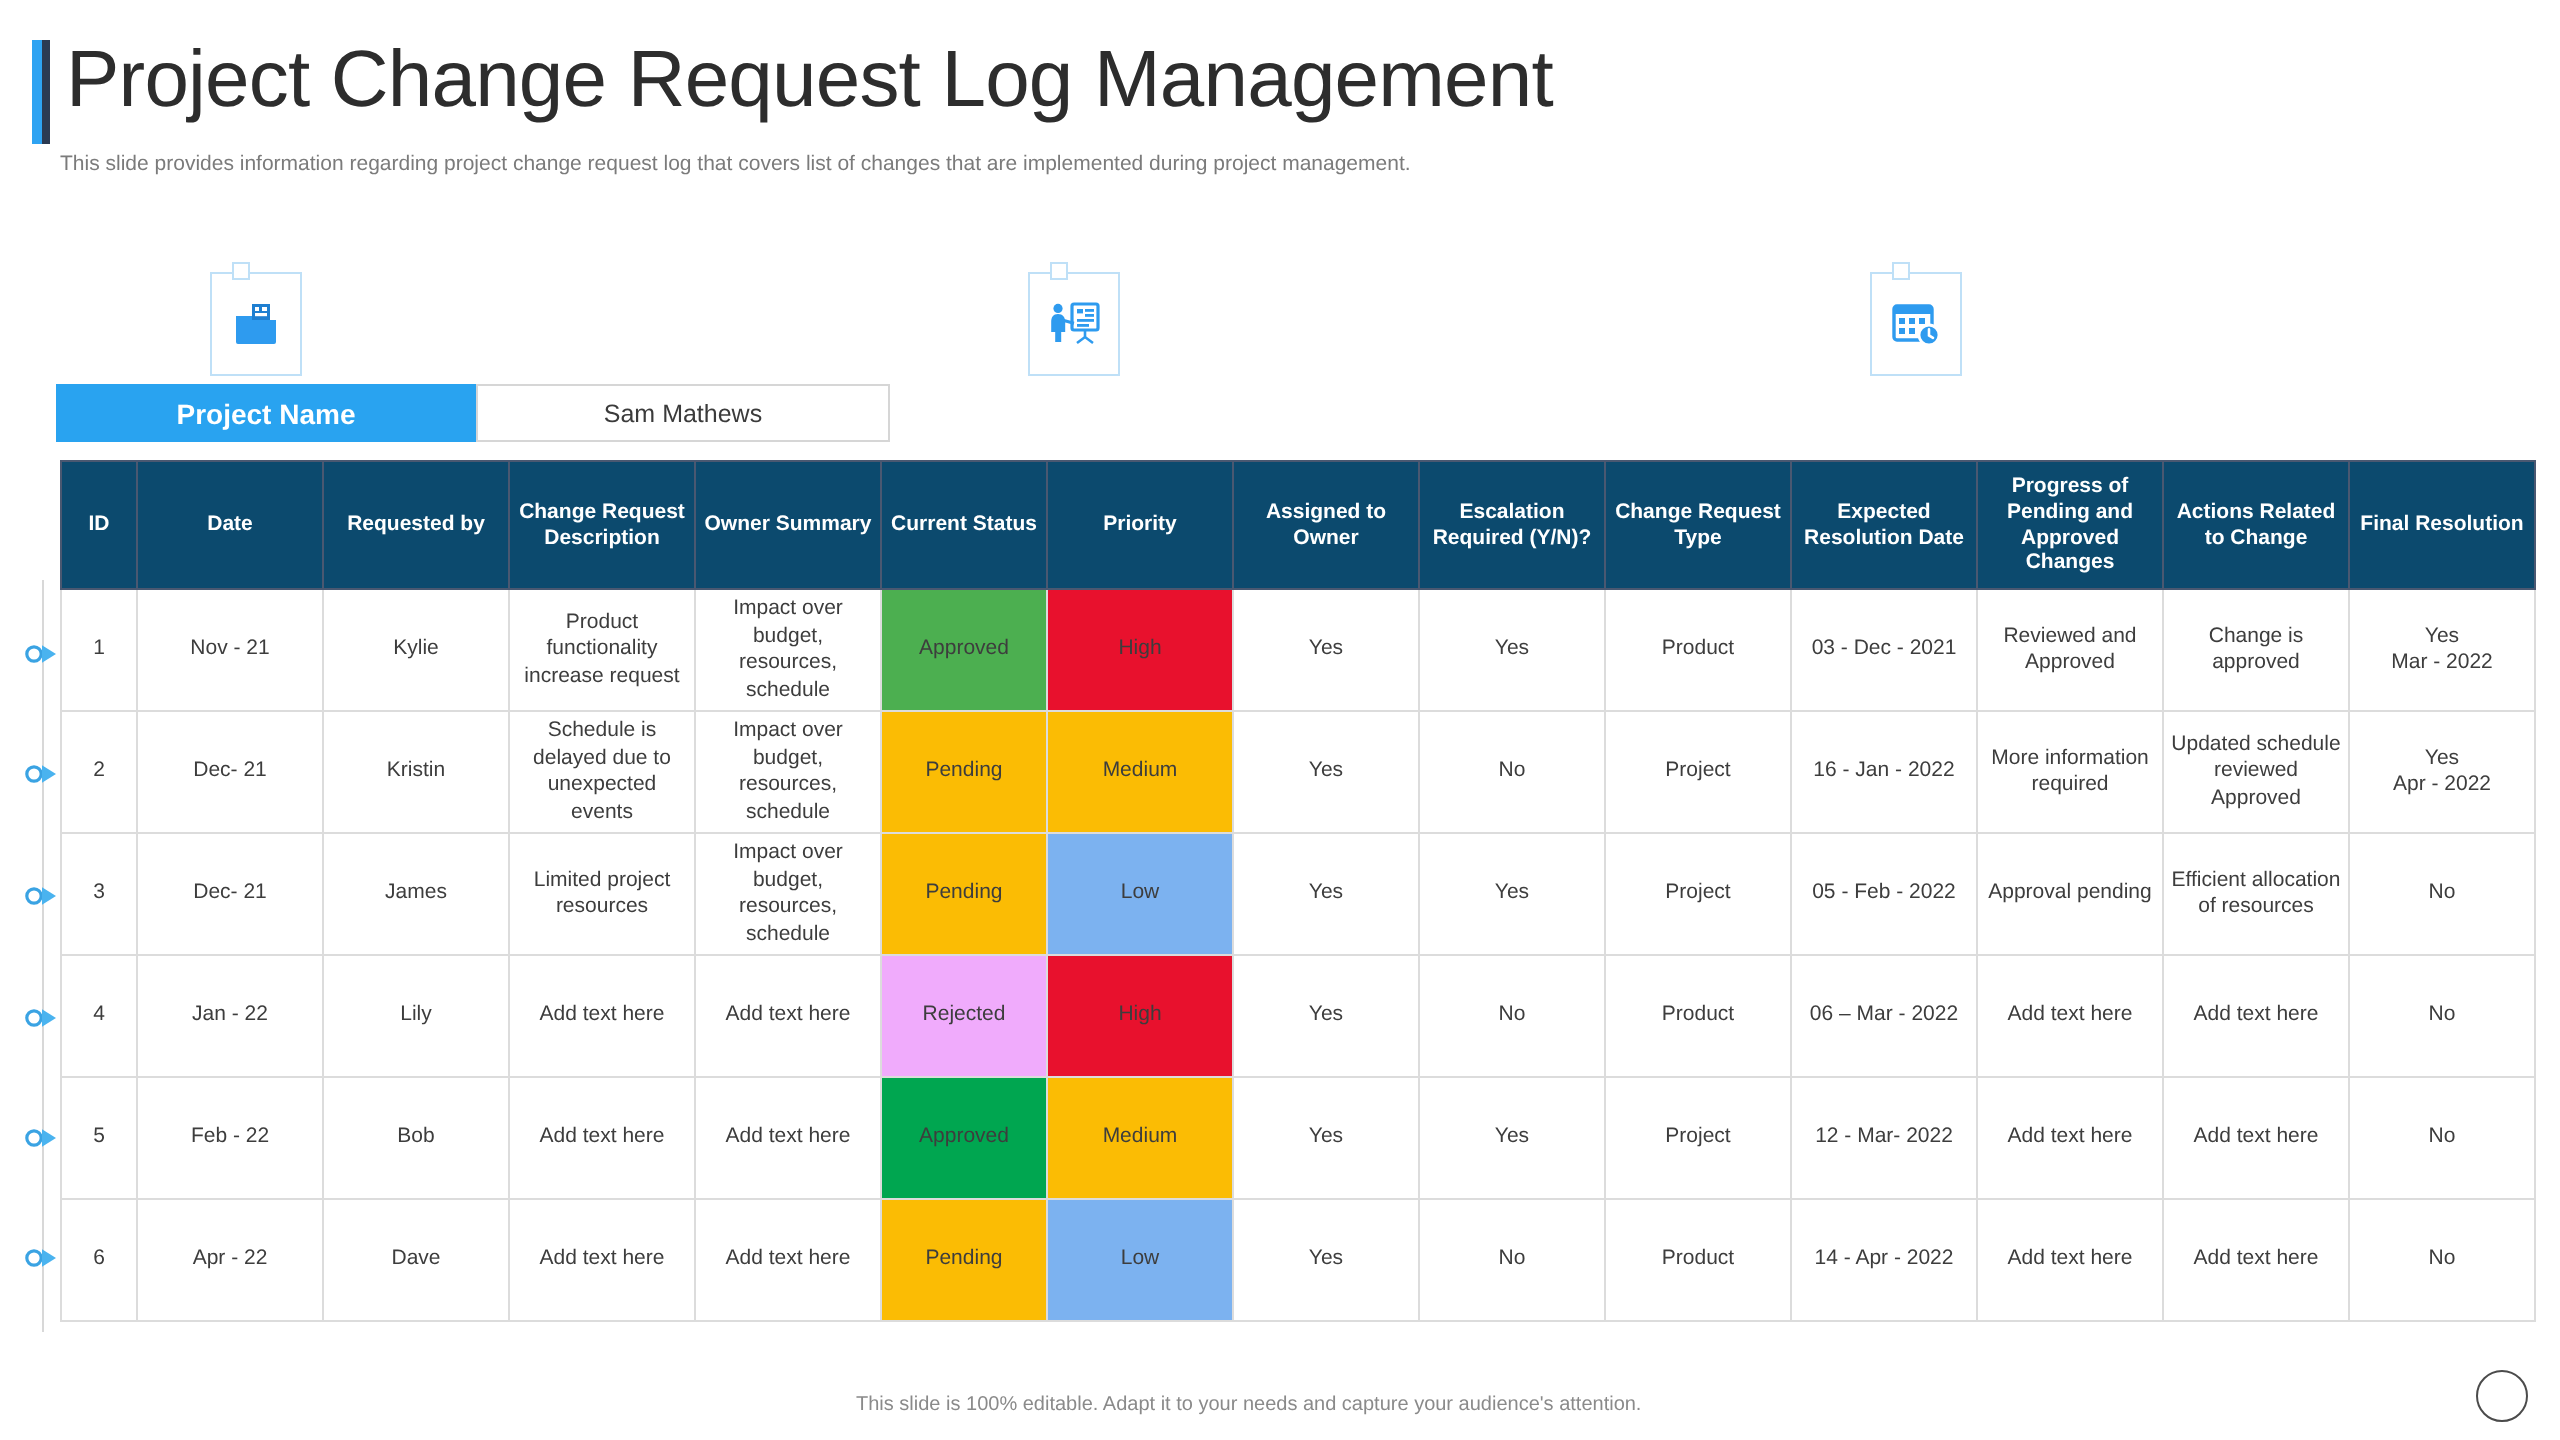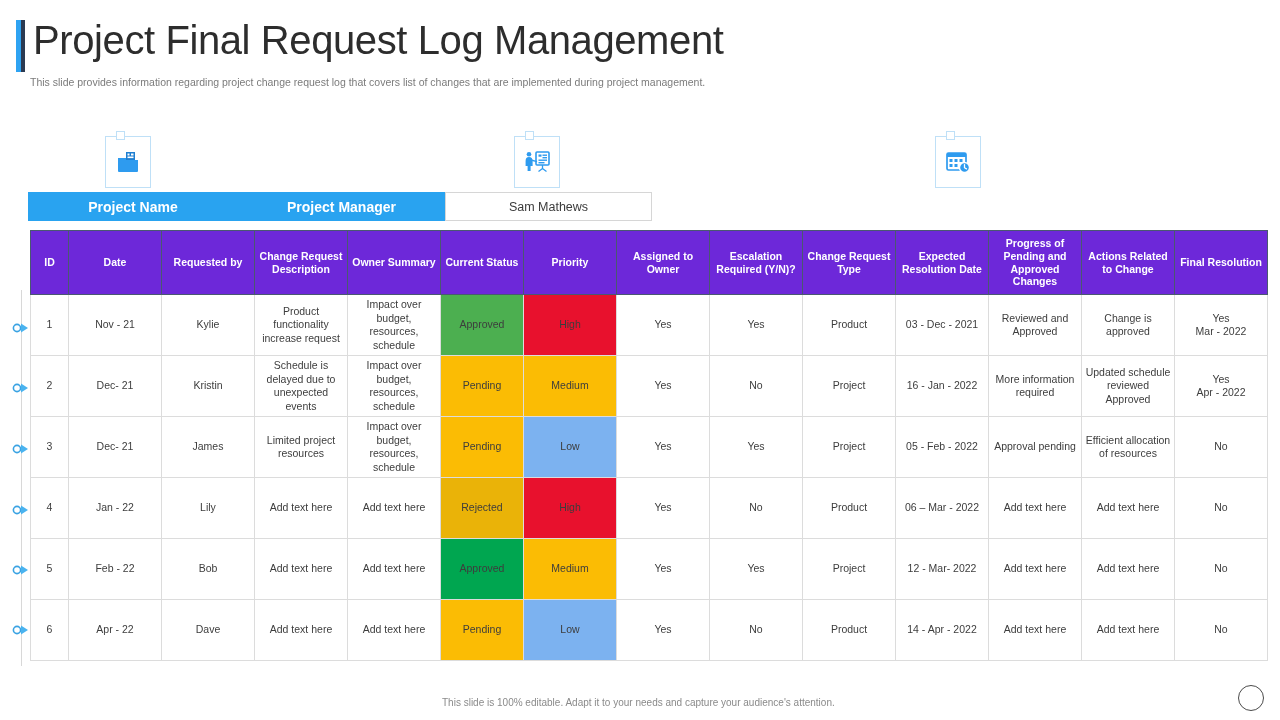--- a/index.html
+++ b/index.html
@@ -113,21 +113,21 @@
   
   #log-table {
     position: absolute;
     left: 30px;
     top: 230px;
     width: 1235px;
     border-collapse: collapse;
     table-layout: fixed;
   }
   #log-table th {
-    background: #6d28d9;
+    background: #0c4a6e;
     color: #ffffff;
     font-size: 10.5px;
     font-weight: bold;
     line-height: 1.22;
     padding: 6px 2px;
     height: 52px;
     border: 1px solid #4a5871;
     box-sizing: border-box;
     vertical-align: middle;
     text-align: center;
@@ -169,21 +169,21 @@
   .row-marker {
     position: absolute;
     left: 0px;
     width: 22px;
     height: 12px;
   }
 
   
   #footer-note {
     position: absolute;
-    left: 442px;
+    left: 428px;
     top: 697px;
     font-size: 10px;
     color: #8a8a8a;
     white-space: nowrap;
   }
   #footer-circle {
     position: absolute;
     left: 1238px;
     top: 685px;
     width: 26px;
@@ -191,21 +191,21 @@
     border: 1.3px solid #4b4b4b;
     border-radius: 50%;
     box-sizing: border-box;
   }
 </style>
 </head>
 <body>
 
 <div id="title-accent"></div>
 <div id="title-accent-dark"></div>
-<div id="page-title">Project Final Request Log Management</div>
+<div id="page-title">Project Change Request Log Management</div>
 <div id="page-subtitle">This slide provides information regarding project change request log that covers list of changes that are implemented during project management.</div>
 
 <div class="info-icon-box" style="left:105px; top:136px;">
   <div class="info-icon-tab"></div>
   <div class="info-icon-glyph">
     <svg width="26" height="26" viewBox="0 0 26 26">
       <path d="M3 9 h8 l2 2 h10 v11 a1 1 0 0 1 -1 1 h-18 a1 1 0 0 1 -1 -1 z" fill="#2e9bef"></path>
       <rect x="11" y="3" width="9" height="8" fill="#1f7fd1"></rect>
       <rect x="12.5" y="4.5" width="2" height="2" fill="#ffffff"></rect>
       <rect x="16" y="4.5" width="2.5" height="2" fill="#ffffff"></rect>
@@ -244,21 +244,20 @@
       <rect x="5.5" y="15" width="3" height="3" fill="#2e9bef"></rect>
       <rect x="10.5" y="15" width="3" height="3" fill="#2e9bef"></rect>
       <circle cx="20.5" cy="18.5" r="5" fill="#2e9bef" stroke="#ffffff" stroke-width="1.4"></circle>
       <path d="M20.5 15.6 v3.1 l2 1.2" stroke="#ffffff" stroke-width="1.3" fill="none" stroke-linecap="round"></path>
     </svg>
   </div>
 </div>
 
 <div id="info-bar">
   <div class="info-label" style="width:210px;">Project Name</div>
-  <div class="info-label" style="width:207px;">Project Manager</div>
   <div class="info-value" style="width:207px;">Sam Mathews</div>
 </div>
 
 <div id="row-markers">
   <div class="spine"></div>
   <div class="row-marker" style="top:24px;">
     <svg width="22" height="12" viewBox="0 0 22 12">
         <circle cx="5" cy="6" r="3.6" fill="none" stroke="#3aa3e3" stroke-width="1.6"></circle>
         <path d="M9 1.6 L16 6 L9 10.4 Z" fill="#4ab3ef"></path>
       </svg>
@@ -378,21 +377,21 @@
         <td>Approval pending</td>
         <td>Efficient allocation of resources</td>
         <td>No</td>
       </tr>
       <tr>
         <td>4</td>
         <td>Jan - 22</td>
         <td>Lily</td>
         <td>Add text here</td>
         <td>Add text here</td>
-        <td class="chip" style="background: #eab308;">Rejected</td>
+        <td class="chip" style="background: #f0abfc;">Rejected</td>
         <td class="chip" style="background: rgb(232, 17, 45);">High</td>
         <td>Yes</td>
         <td>No</td>
         <td>Product</td>
         <td>06 – Mar - 2022</td>
         <td>Add text here</td>
         <td>Add text here</td>
         <td>No</td>
       </tr>
       <tr>

